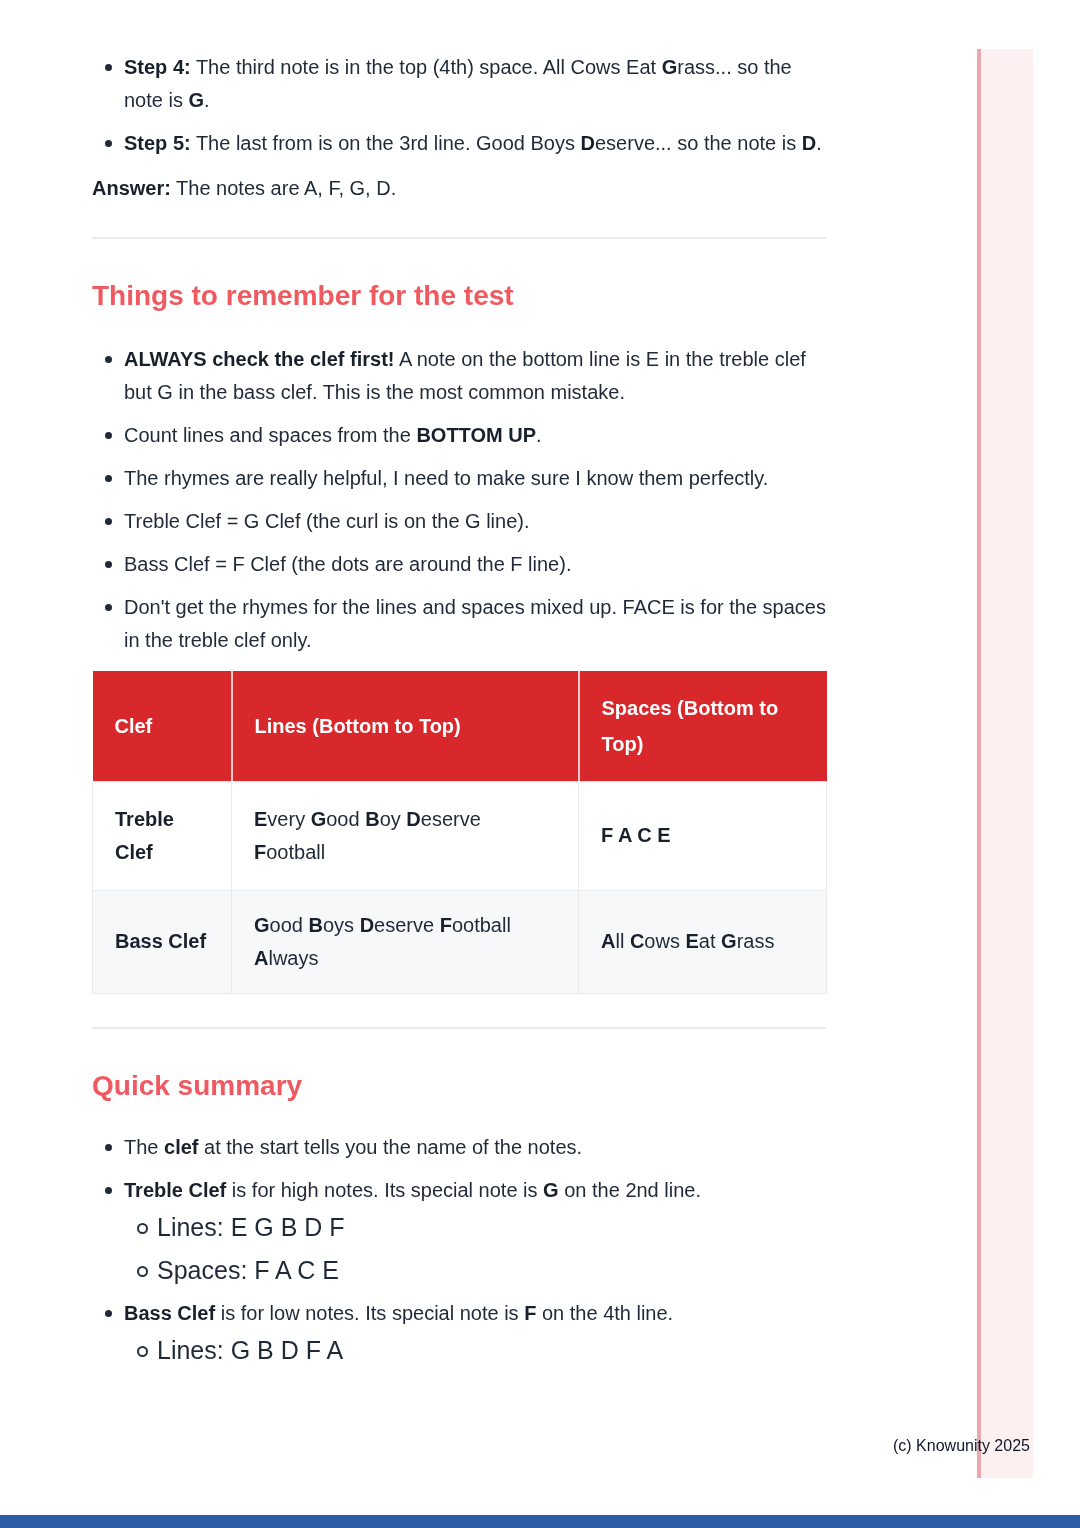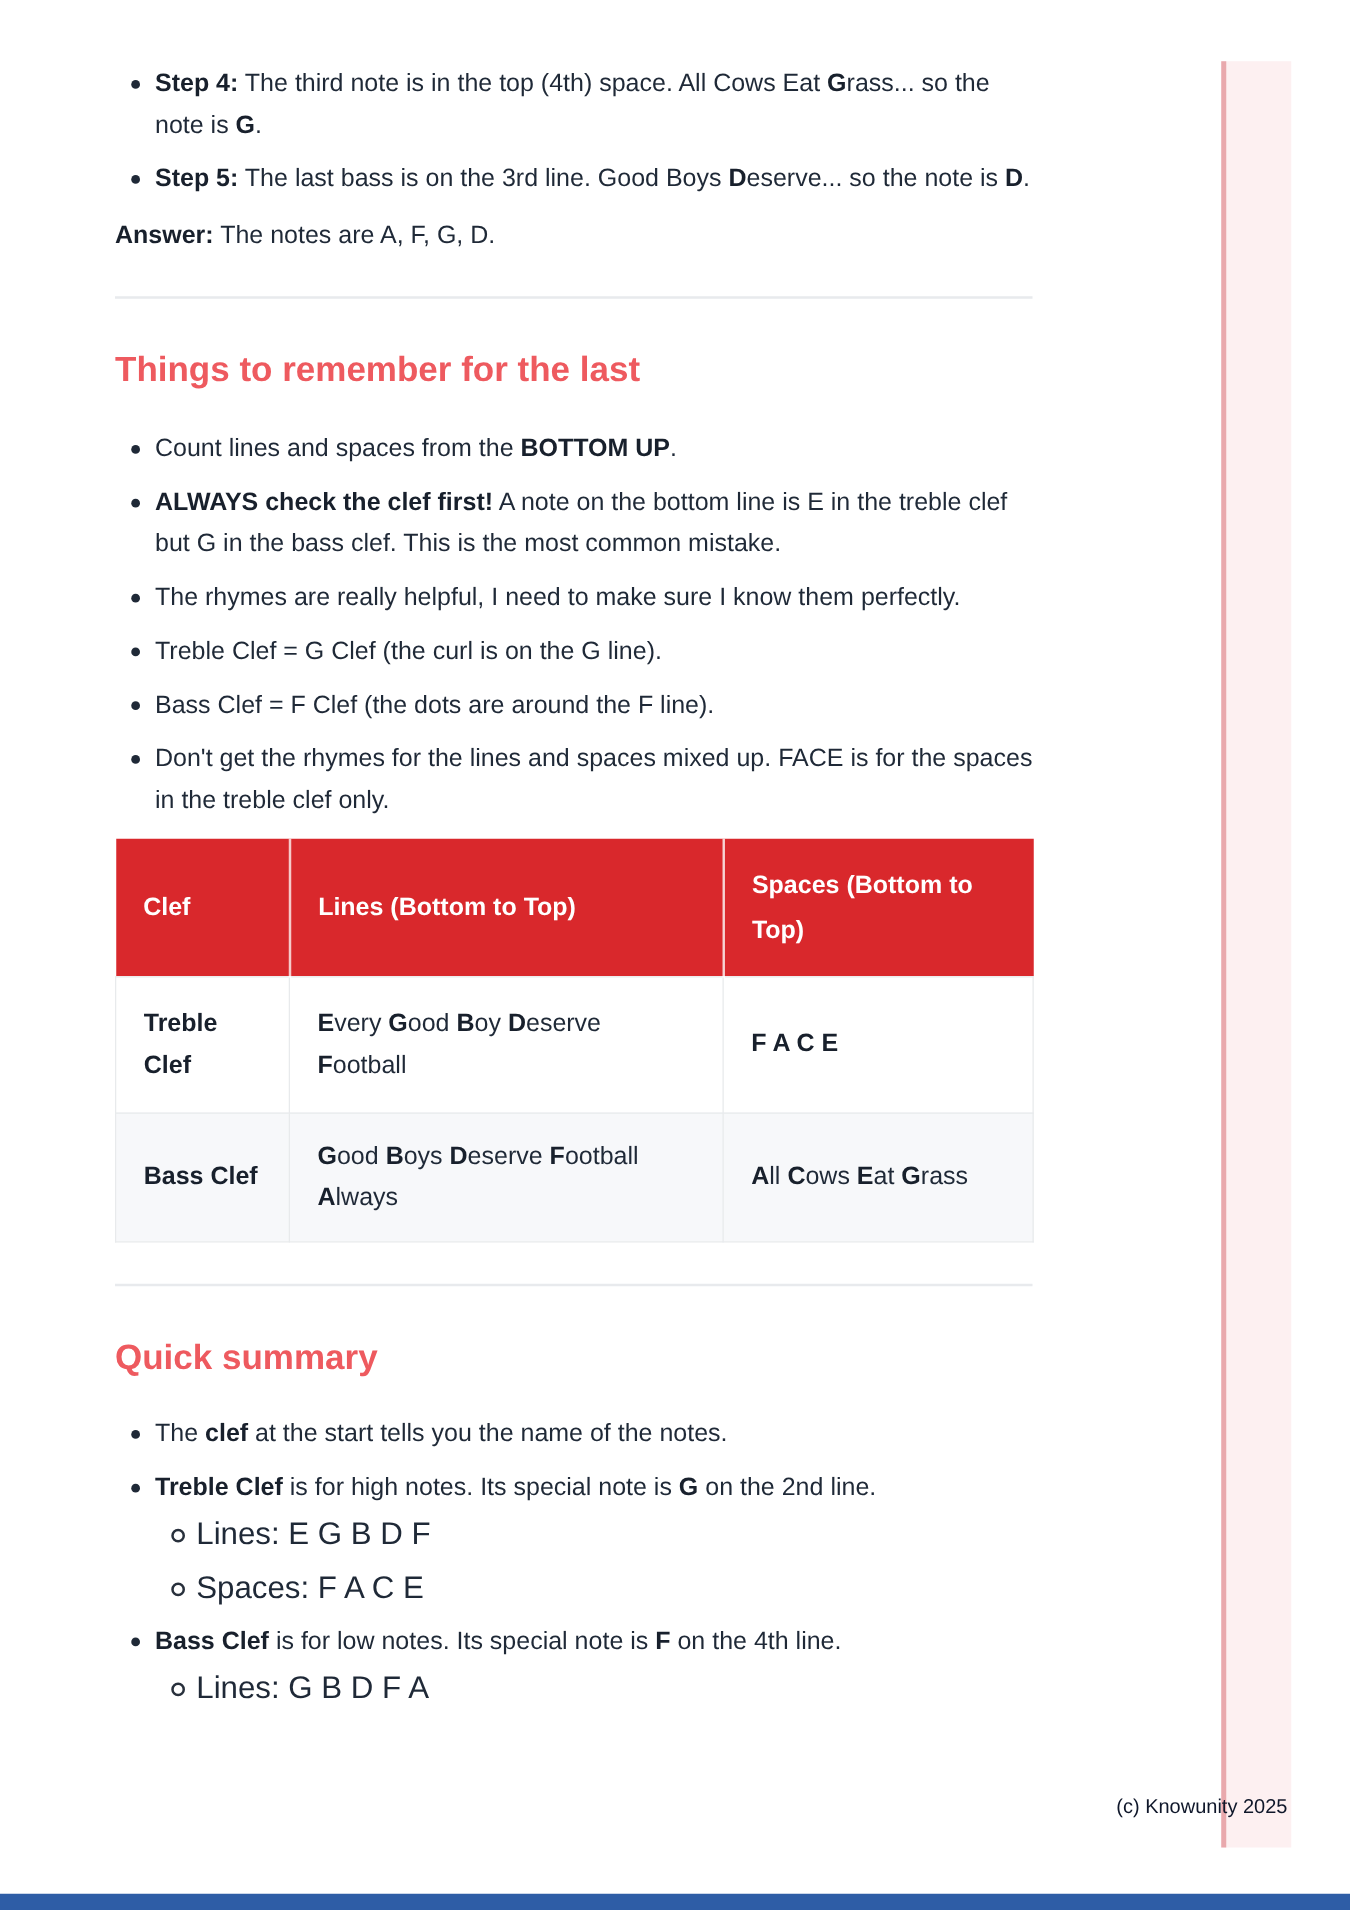--- a/index.html
+++ b/index.html
@@ -41,32 +41,32 @@
 <body>
 
 <div class="page">
 
   <div class="side-panel"></div>
 
   <div class="content">
 
     <ul class="bullet-list steps">
       <li class="li"><b>Step 4:</b><span> The third note is in the top (4th) space. All Cows Eat </span><b>G</b><span>rass... so the note is </span><b>G</b><span>.</span></li>
-      <li class="li"><b>Step 5:</b><span> The last bass is on the 3rd line. Good Boys </span><b>D</b><span>eserve... so the note is </span><b>D</b><span>.</span></li>
+      <li class="li"><b>Step 5:</b><span> The last from is on the 3rd line. Good Boys </span><b>D</b><span>eserve... so the note is </span><b>D</b><span>.</span></li>
     </ul>
 
     <p class="answer"><b>Answer:</b><span> The notes are A, F, G, D.</span></p>
 
     <div class="divider"></div>
 
-    <h2 class="section-title">Things to remember for the last</h2>
+    <h2 class="section-title">Things to remember for the test</h2>
 
     <ul class="bullet-list remember">
+      <li class="li"><b>ALWAYS check the clef first!</b><span> A note on the bottom line is E in the treble clef but G in the bass clef. This is the most common mistake.</span></li>
       <li class="li"><span>Count lines and spaces from the </span><b>BOTTOM UP</b><span>.</span></li>
-      <li class="li"><b>ALWAYS check the clef first!</b><span> A note on the bottom line is E in the treble clef but G in the bass clef. This is the most common mistake.</span></li>
       <li class="li"><span>The rhymes are really helpful, I need to make sure I know them perfectly.</span></li>
       <li class="li"><span>Treble Clef = G Clef (the curl is on the G line).</span></li>
       <li class="li"><span>Bass Clef = F Clef (the dots are around the F line).</span></li>
       <li class="li"><span>Don't get the rhymes for the lines and spaces mixed up. FACE is for the spaces in the treble clef only.</span></li>
     </ul>
 
     <table class="clef-table">
       <colgroup>
           <col style="width:139px">
           <col style="width:347px">

